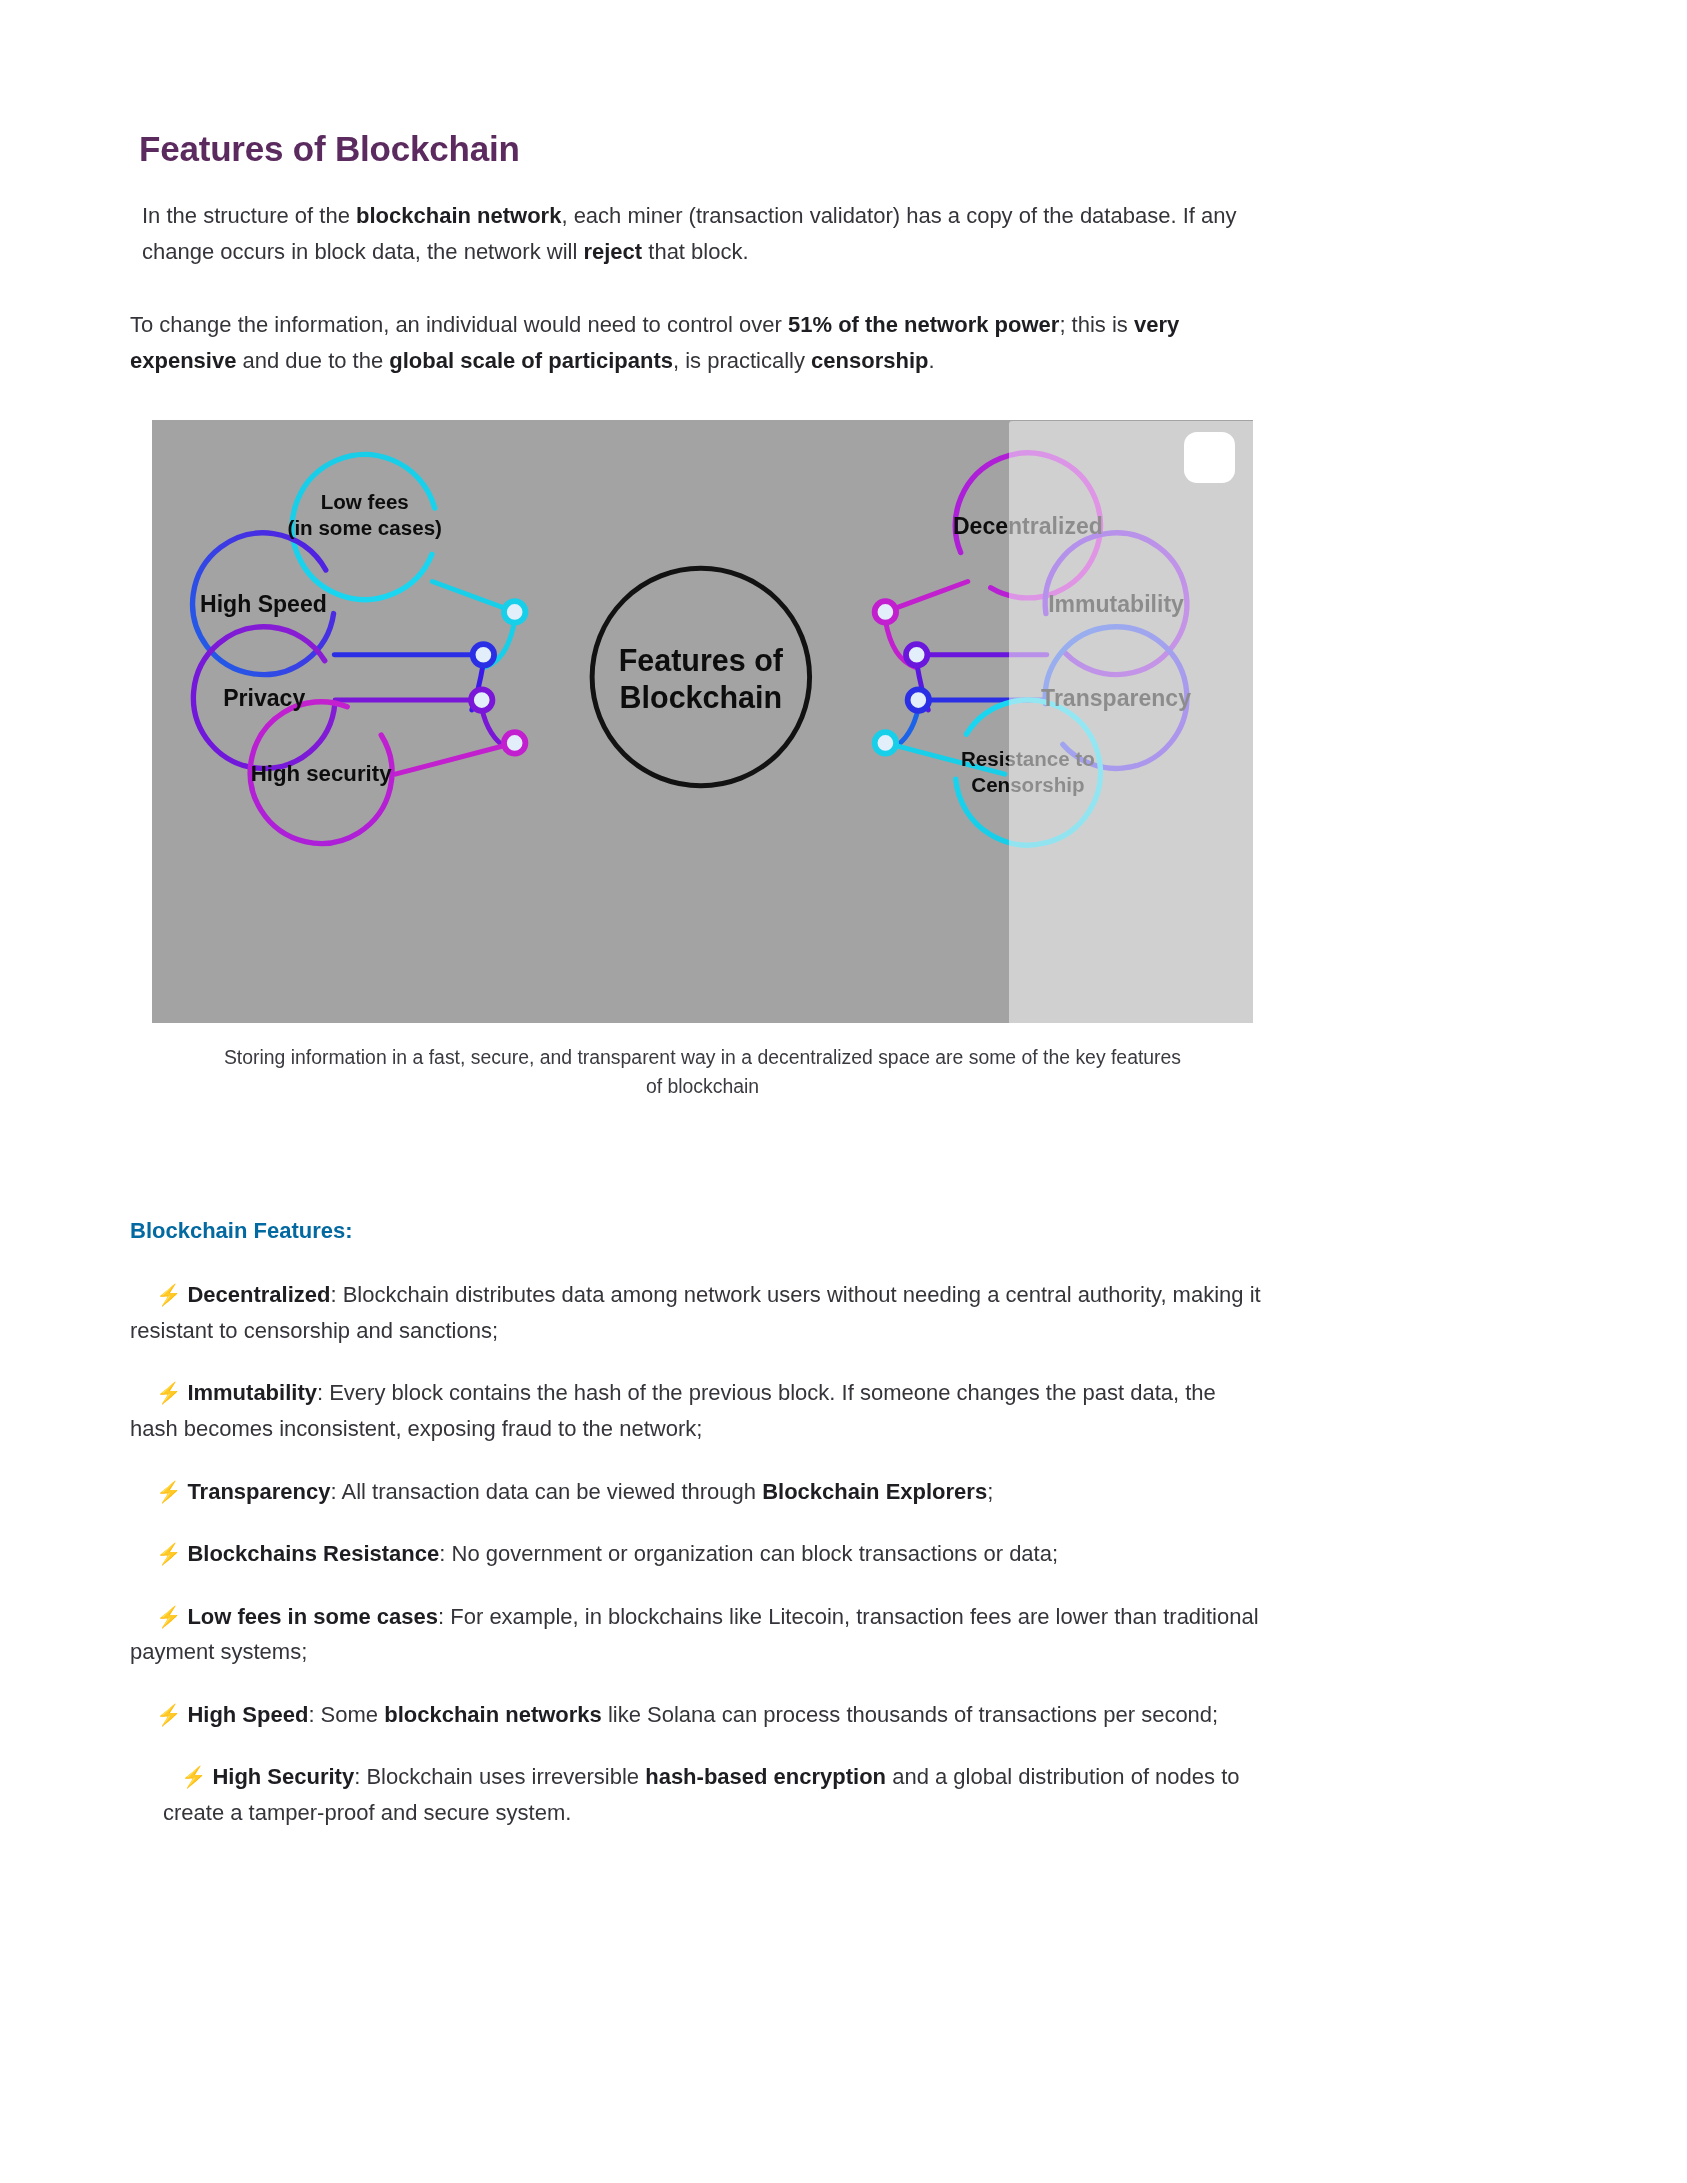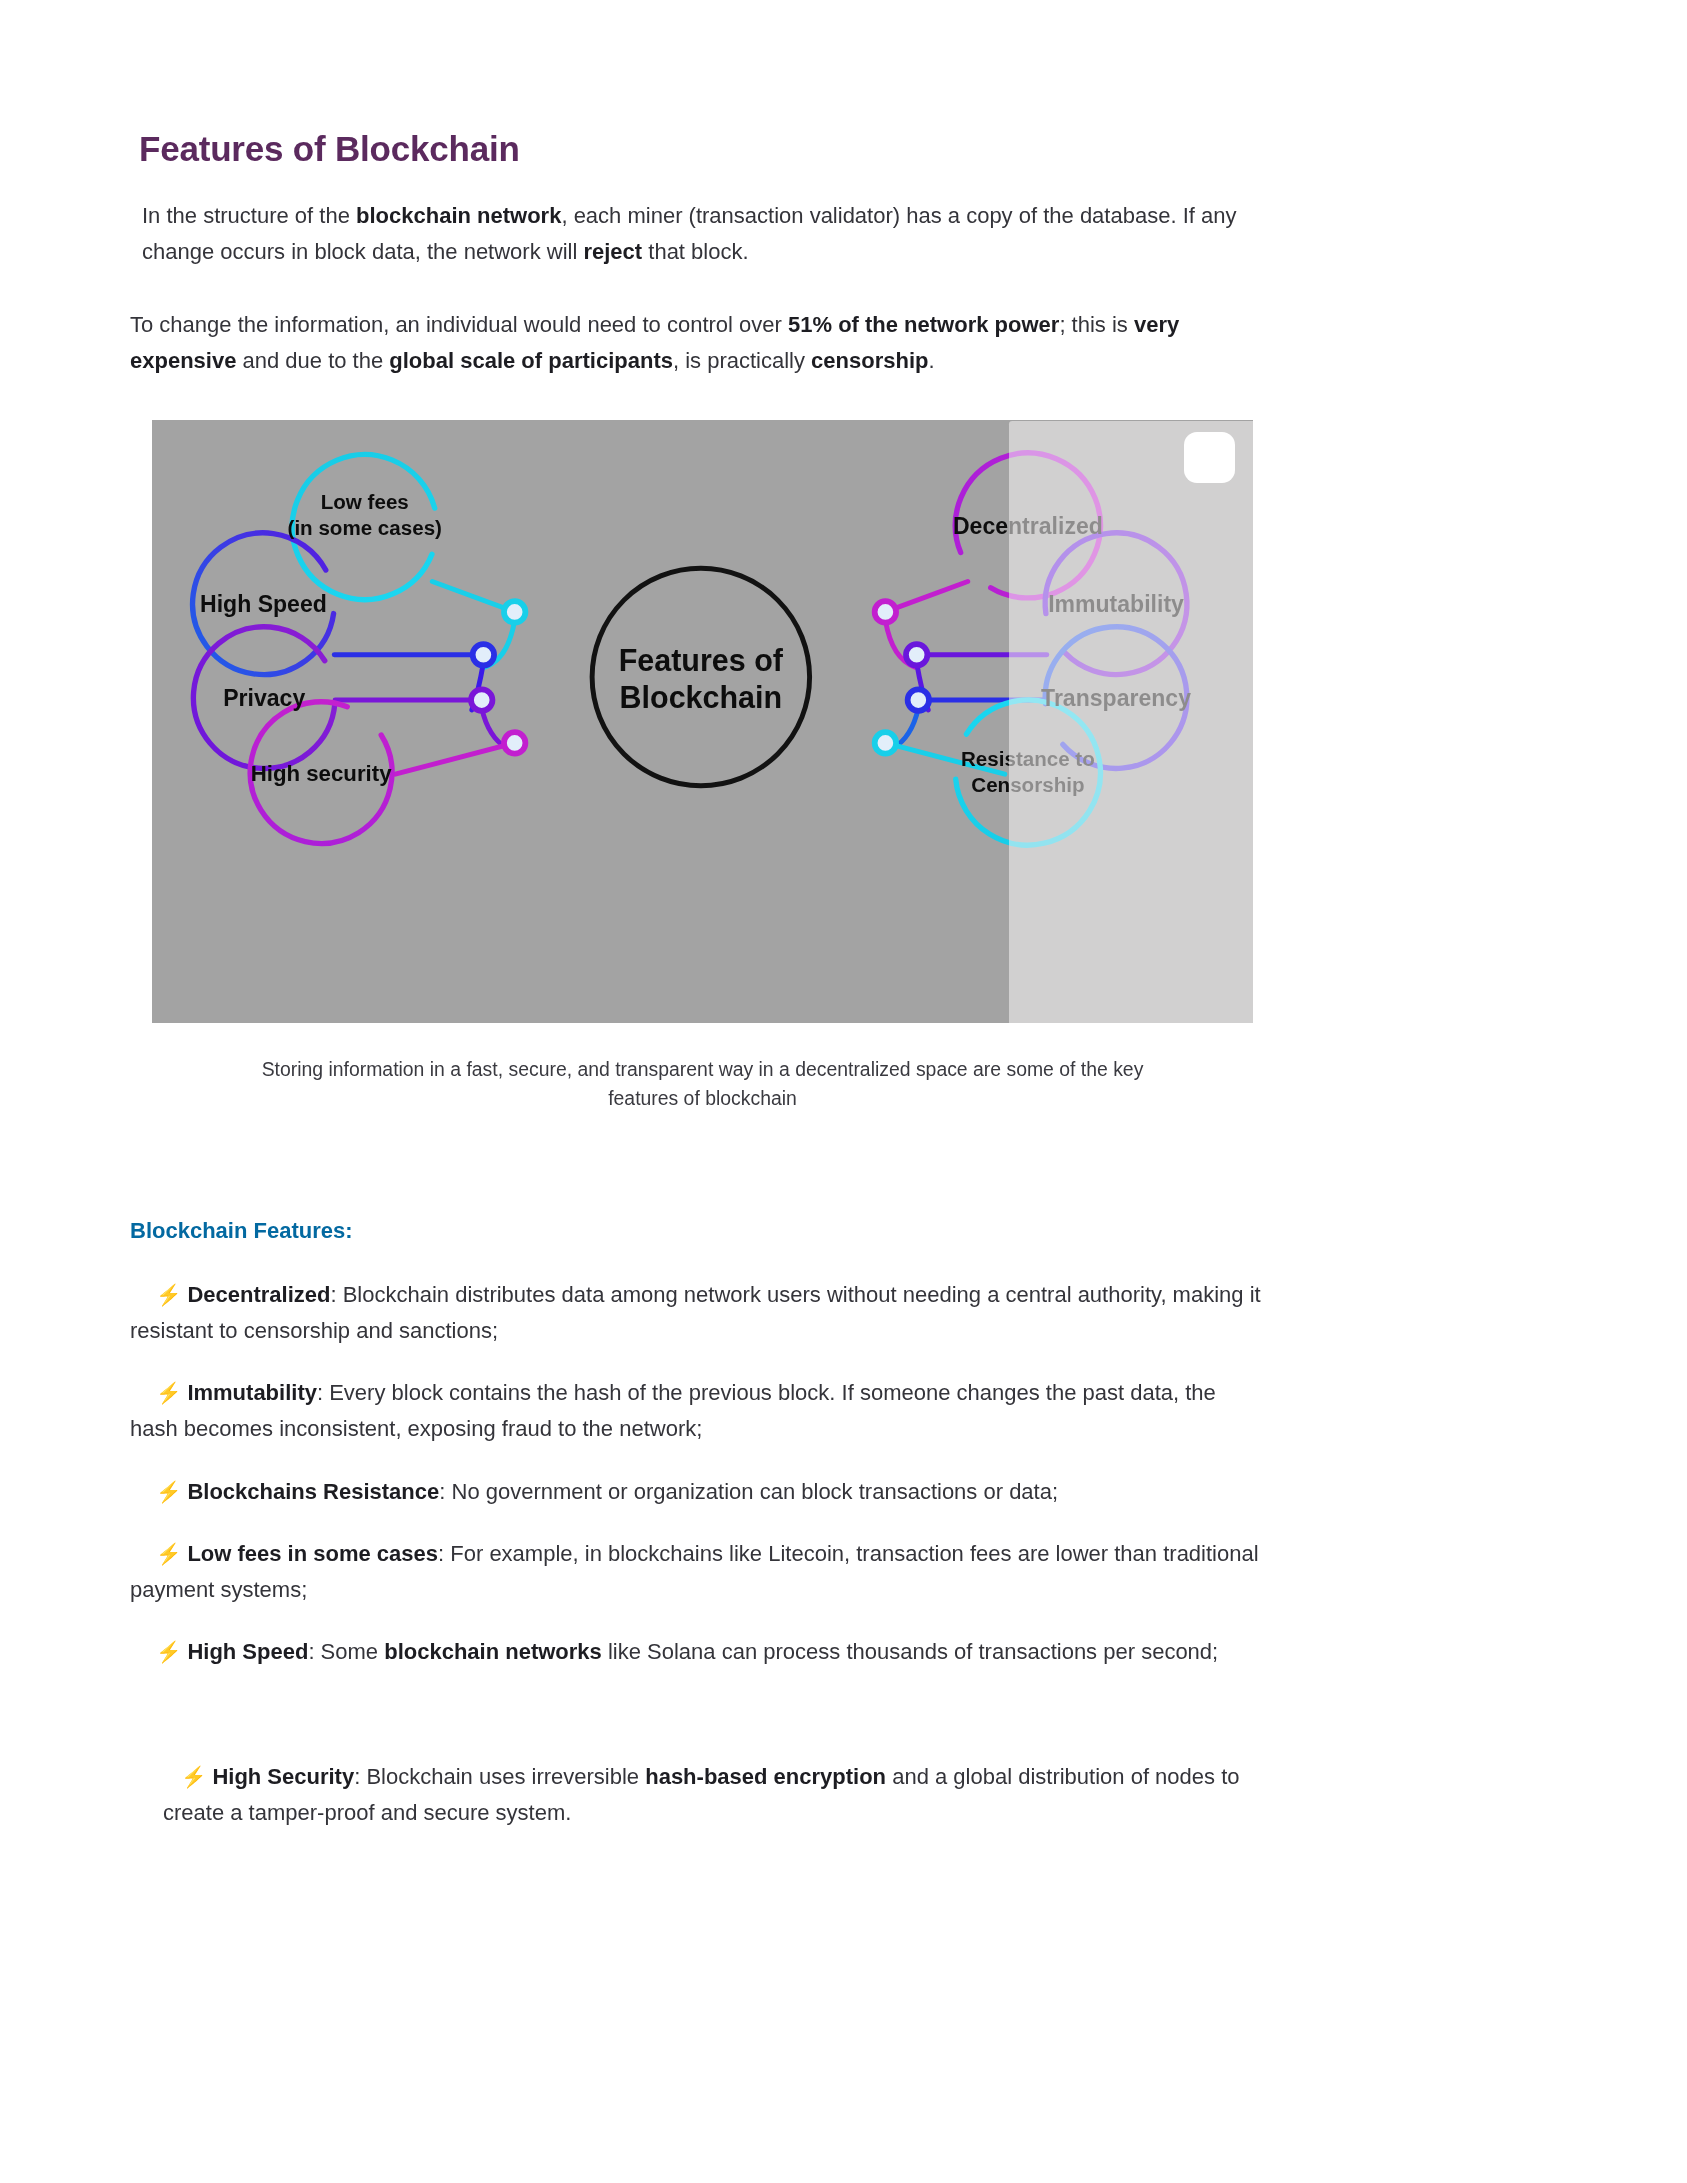--- a/index.html
+++ b/index.html
@@ -43,21 +43,21 @@
     background:rgba(248,246,246,0.55);
     border-radius:3.3px;
   }
   .wm-logo{width:23px;height:25px;display:block;}
   .white-chip{
     position:absolute;left:1032px;top:12.4px;
     width:51px;height:51px;border-radius:13px;background:#ffffff;
   }
 
   .caption{
-    margin:12px;padding:20px 71px 0 71px;
+    margin:0;padding:20px 71px 0 71px;
     text-align:center;font-size:19.4px;line-height:1.52;color:#3a3a40;
   }
 
   
   .list-head{
     position:absolute;left:130px;top:1218px;
     font-size:22px;font-weight:bold;color:#0369a1;
   }
   .bullets{position:absolute;left:130px;top:1277px;width:1137px;}
   .bullet{
@@ -194,20 +194,21 @@
     </div>
 
     <figcaption class="caption">Storing information in a fast, secure, and transparent way in a decentralized space are some of the key features of blockchain</figcaption>
   </figure>
 
   <div class="list-head">Blockchain Features:</div>
 
   <div class="bullets">
       <p class="bullet"><span class="bolt">⚡ </span><b>Decentralized</b><span>: Blockchain distributes data among network users without needing a central authority, making it resistant to censorship and sanctions;</span></p>
       <p class="bullet"><span class="bolt">⚡ </span><b>Immutability</b><span>: Every block contains the hash of the previous block. If someone changes the past data, the hash becomes inconsistent, exposing fraud to the network;</span></p>
+      <p class="bullet"><span class="bolt">⚡ </span><b>Transparency</b><span>: All transaction data can be viewed through </span><b>Blockchain Explorers</b><span>;</span></p>
       <p class="bullet"><span class="bolt">⚡ </span><b>Blockchains Resistance</b><span>: No government or organization can block transactions or data;</span></p>
       <p class="bullet"><span class="bolt">⚡ </span><b>Low fees in some cases</b><span>: For example, in blockchains like Litecoin, transaction fees are lower than traditional payment systems;</span></p>
       <p class="bullet"><span class="bolt">⚡ </span><b>High Speed</b><span>: Some </span><b>blockchain networks</b><span> like Solana can process thousands of transactions per second;</span></p>
     </div>
   <div class="bullets-indent">
       <p class="bullet"><span class="bolt">⚡ </span><b>High Security</b><span>: Blockchain uses irreversible </span><b>hash-based encryption</b><span> and a global distribution of nodes to create a tamper-proof and secure system.</span></p>
     </div>
 
 </div>
 

